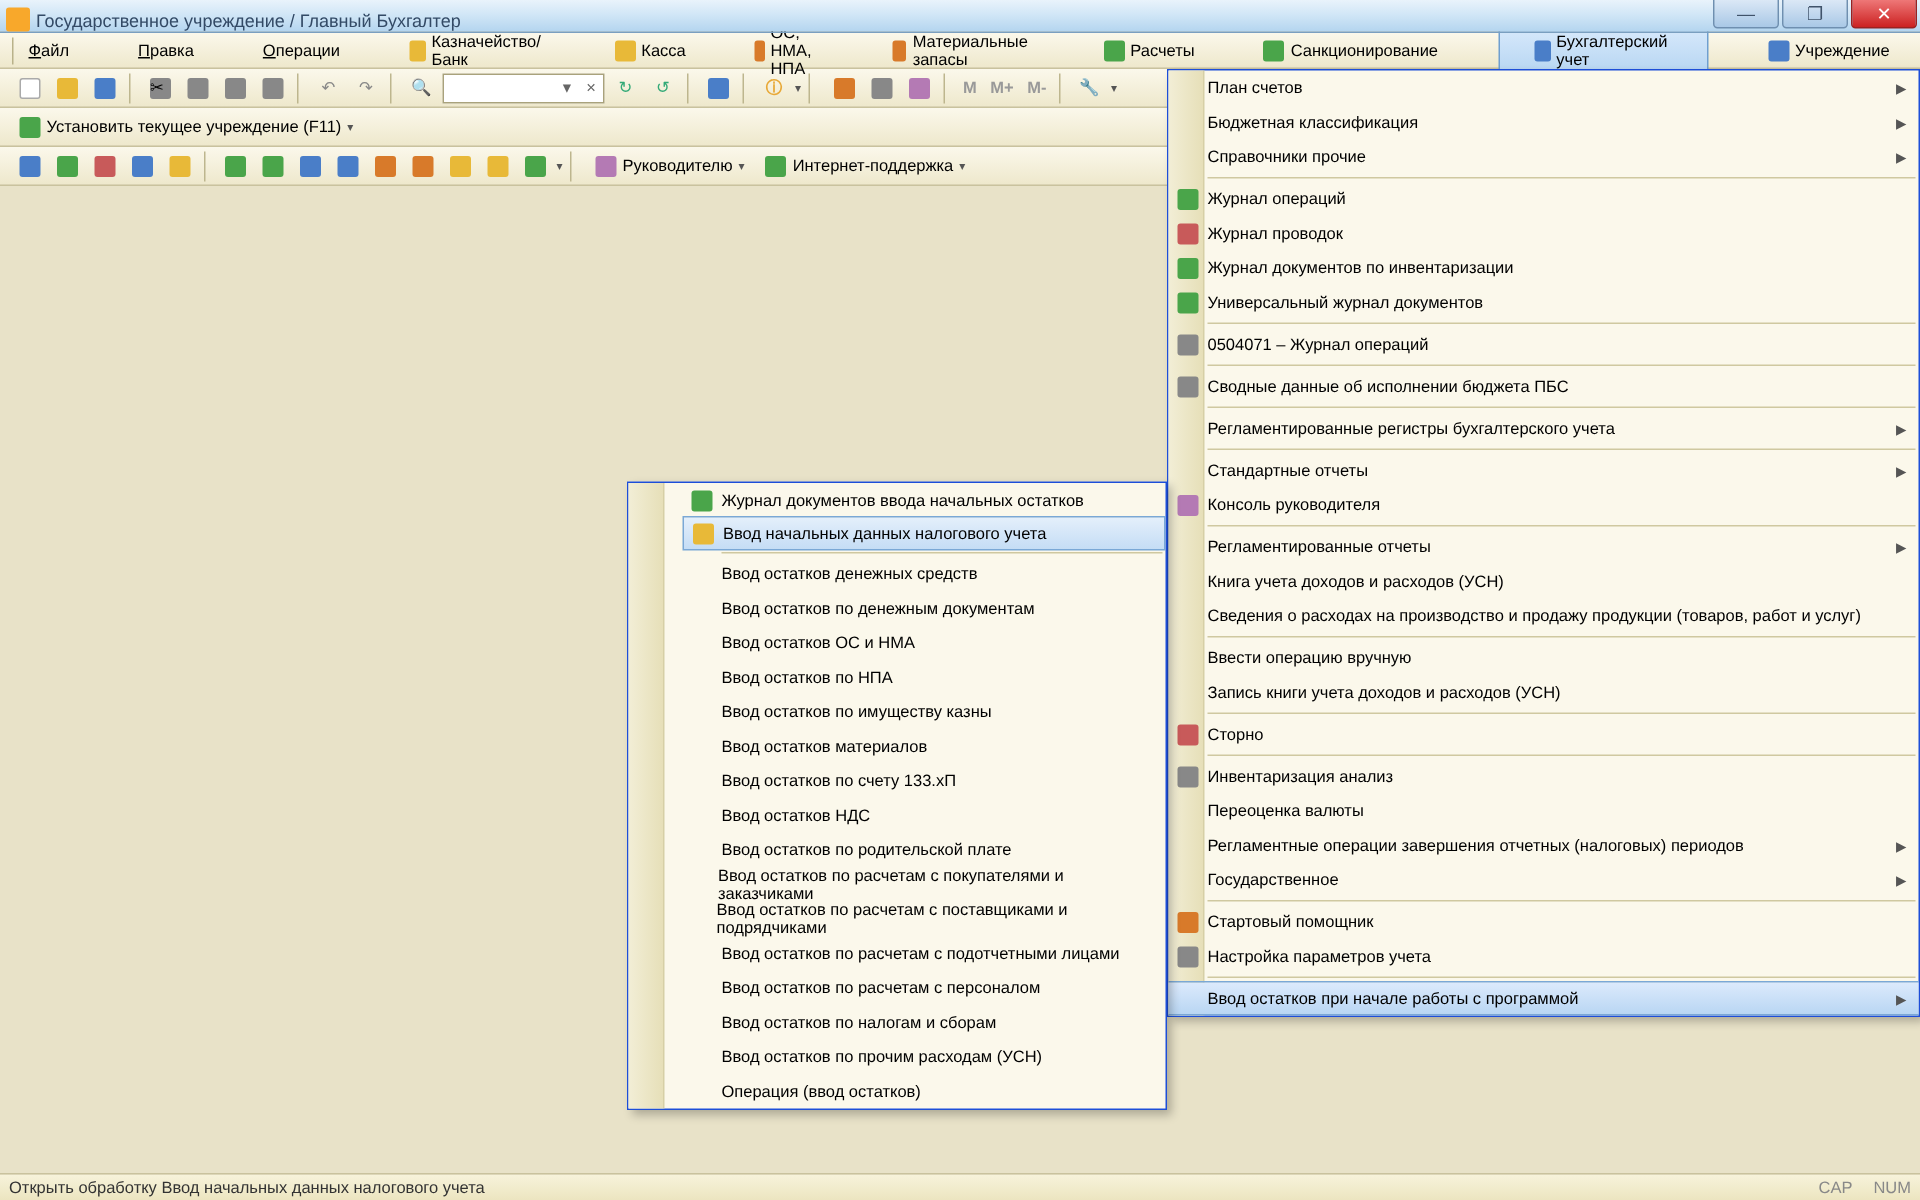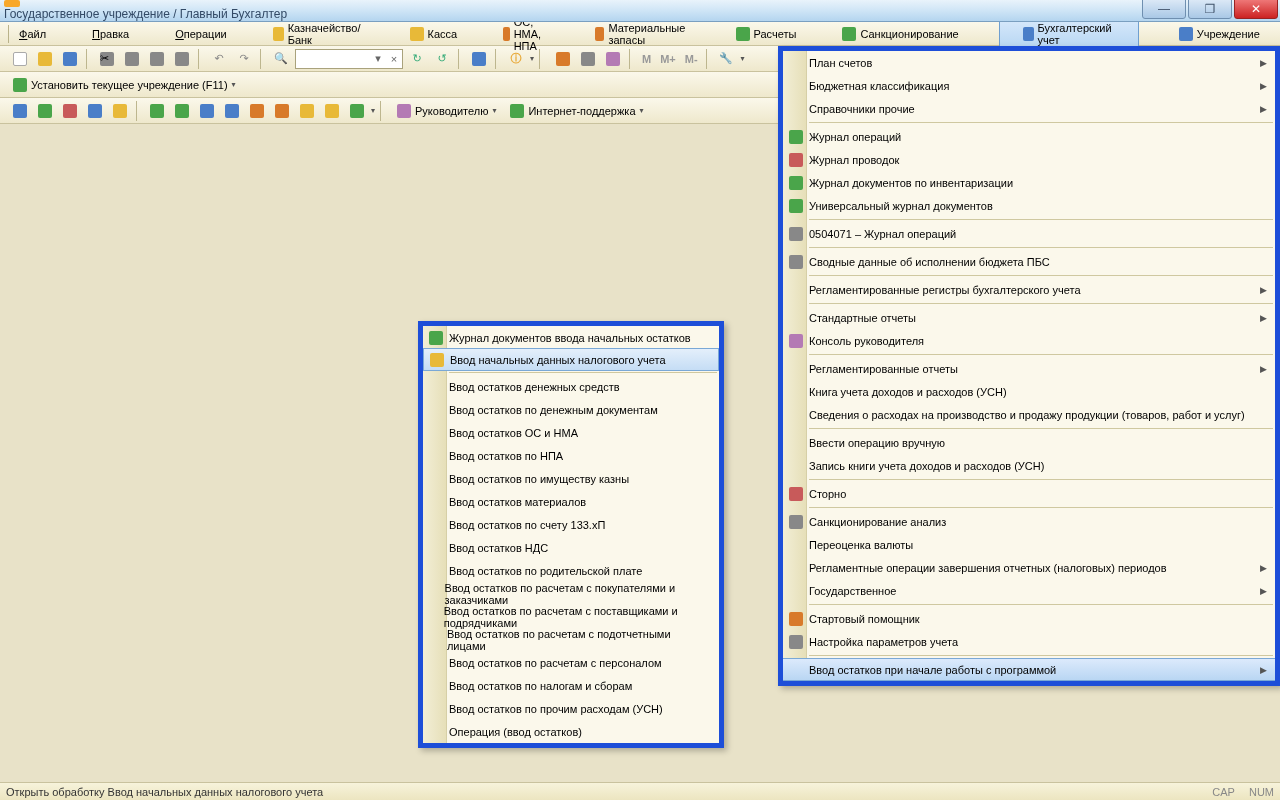--- a/index.html
+++ b/index.html
@@ -12,24 +12,23 @@
     overflow: hidden;
     position: relative;
     color: #000;
   }
   
   .titlebar {
     height: 22px;
     background: linear-gradient(to bottom, #e9f3fb 0%, #cfe5f6 50%, #b4d5ef 100%);
     border-bottom: 1px solid #7a9fc0;
     display: flex;
-    align-items: flex-start;
+    align-items: flex-end;
     padding: 0 4px;
     position: relative;
-    flex-direction: column;
   }
   .titlebar .appicon { width: 16px; height: 16px; background: #f8a82b; border-radius: 2px; margin-right: 4px;}
   .titlebar .title { color: #334a66; font-size: 12px; }
   .win-controls { position: absolute; right: 2px; top: -1px; display: flex; gap: 2px;}
   .win-btn {
     width: 44px; height: 20px; border-radius: 0 0 3px 3px; display:flex; align-items:center; justify-content:center;
     background: linear-gradient(to bottom, #dbe8f6, #a9c8e6);
     border:1px solid #6f8fb0; font-family: sans-serif; font-size: 12px; color:#40536a;
   }
   .win-btn.close { background: linear-gradient(to bottom,#e77,#c22); color:#fff; border-color:#922;}
@@ -54,21 +53,21 @@
   .tsep{width:5px; height:20px; border-left:1px solid #bdb68e; margin:0 2px;}
   .searchbox { width:108px; height:20px; background:#fff; border:1px solid #a9a27c; display:flex; align-items:center;}
   .searchbox .dd{width:16px; text-align:center; color:#666;}
   .tool-label { padding:0 4px; display:flex; align-items:center; gap:4px;}
   .arrow-dn{font-size:8px; color:#555;}
   .gray-m{color:#999; font-weight:bold; padding:0 3px;}
   
   .workspace { position:absolute; top:124px; left:0; right:0; bottom:18px; background:#e8e2c8;}
   
   .dropdown {
-    position:absolute; background:#fbf8eb; border:5px solid #1d4ed8;
+    position:absolute; background:#fbf8eb; border:1px solid #1d4ed8;
     box-shadow: 3px 3px 6px rgba(0,0,0,0.25);
   }
   .dropdown .row { height:23px; display:flex; align-items:center; padding:0 28px 0 0; cursor:default; position:relative;}
   .dropdown .row .iconcell{width:26px; display:flex; align-items:center; justify-content:center;}
   .dropdown .row.hov { background: linear-gradient(to bottom,#e4effb,#c5ddf5); border:1px solid #7aa8d6; height:23px; margin:-1px 0;}
   .dropdown .row.hov2 { background: linear-gradient(to bottom,#dceafc,#b9d6f3); border-top:1px solid #7aa8d6; border-bottom:1px solid #7aa8d6;}
   .dropdown .divider { height:1px; background:#cfc8a0; margin:2px 2px 2px 26px;}
   .dropdown .arrow { position:absolute; right:8px; font-size:9px; color:#555;}
   .dd-vert-strip{position:absolute; left:0; top:0; bottom:0; width:24px; background:linear-gradient(to right,#f2eed6,#e6dfb8); border-right:1px solid #d6cfa6;}
   .dropdown .content{position:relative;}
@@ -402,21 +401,21 @@
         <div class="iconcell">
           <span class="mini-icon mi-r"></span>
         </div>
         <span>Сторно</span>
       </div>
       <div class="divider"></div>
       <div class="row">
         <div class="iconcell">
           <span class="mini-icon mi-gr"></span>
         </div>
-        <span>Санкционирование анализ</span>
+        <span>Инвентаризация анализ</span>
       </div>
       <div class="row">
         <div class="iconcell"></div>
         <span>Переоценка валюты</span>
       </div>
       <div class="row">
         <div class="iconcell"></div>
         <span>Регламентные операции завершения отчетных (налоговых) периодов</span>
         <span class="arrow">▶</span>
       </div>
@@ -440,21 +439,21 @@
       </div>
       <div class="divider"></div>
       <div class="row hov2">
         <div class="iconcell"></div>
         <span>Ввод остатков при начале работы с программой</span>
         <span class="arrow">▶</span>
       </div>
     </div>
 </div>
 
-<div class="dropdown" id="sub-dd" style="left:418px; top:321px; width:306px;">
+<div class="dropdown" id="sub-dd" style="left:418px; top:321px; width:360px;padding-left:36px;">
   <div class="dd-vert-strip"></div>
   <div class="content" id="sub-dd-content">
       <div class="row">
         <div class="iconcell">
           <span class="mini-icon mi-g"></span>
         </div>
         <span>Журнал документов ввода начальных остатков</span>
       </div>
       <div class="row hov">
         <div class="iconcell">

